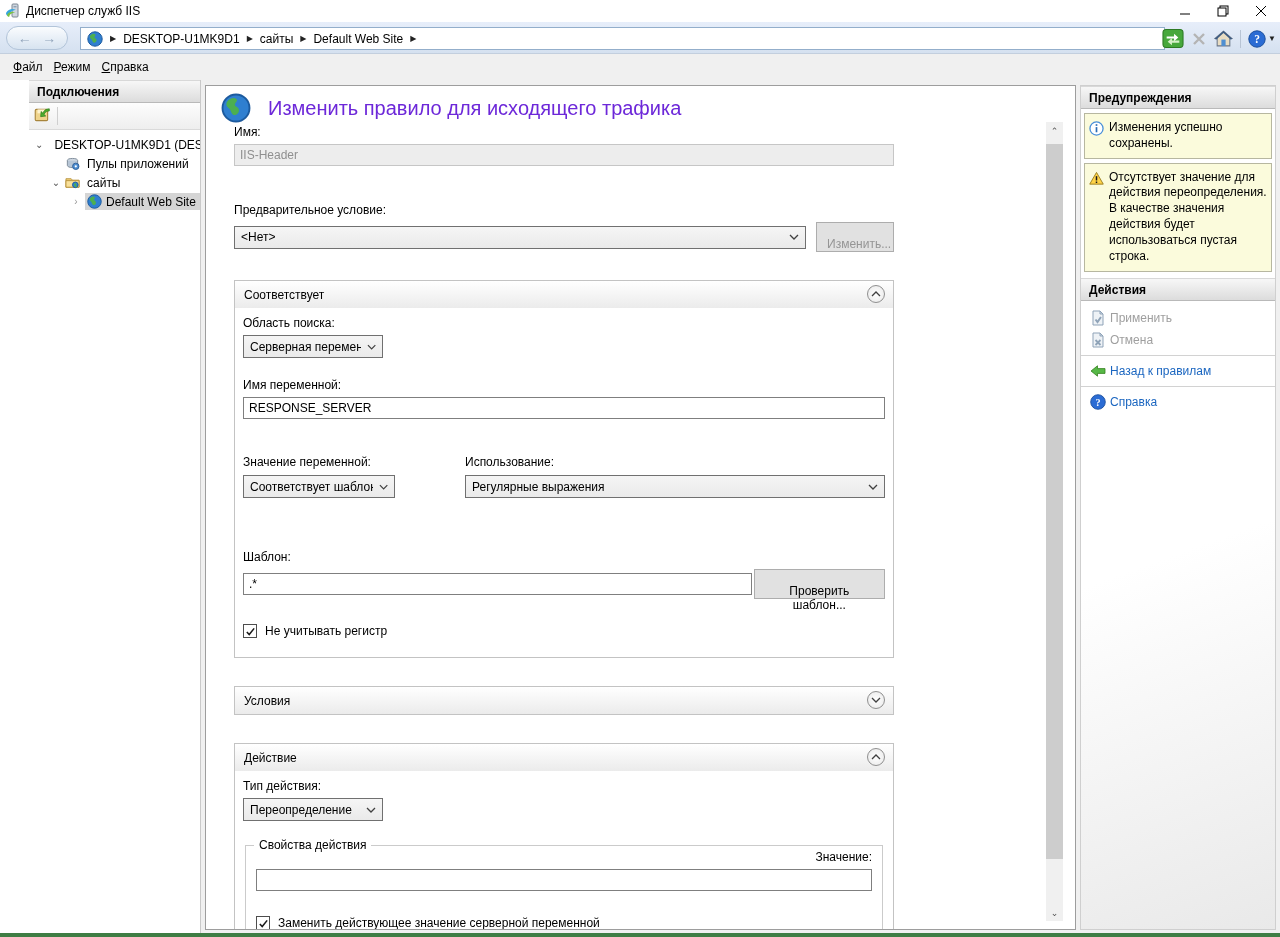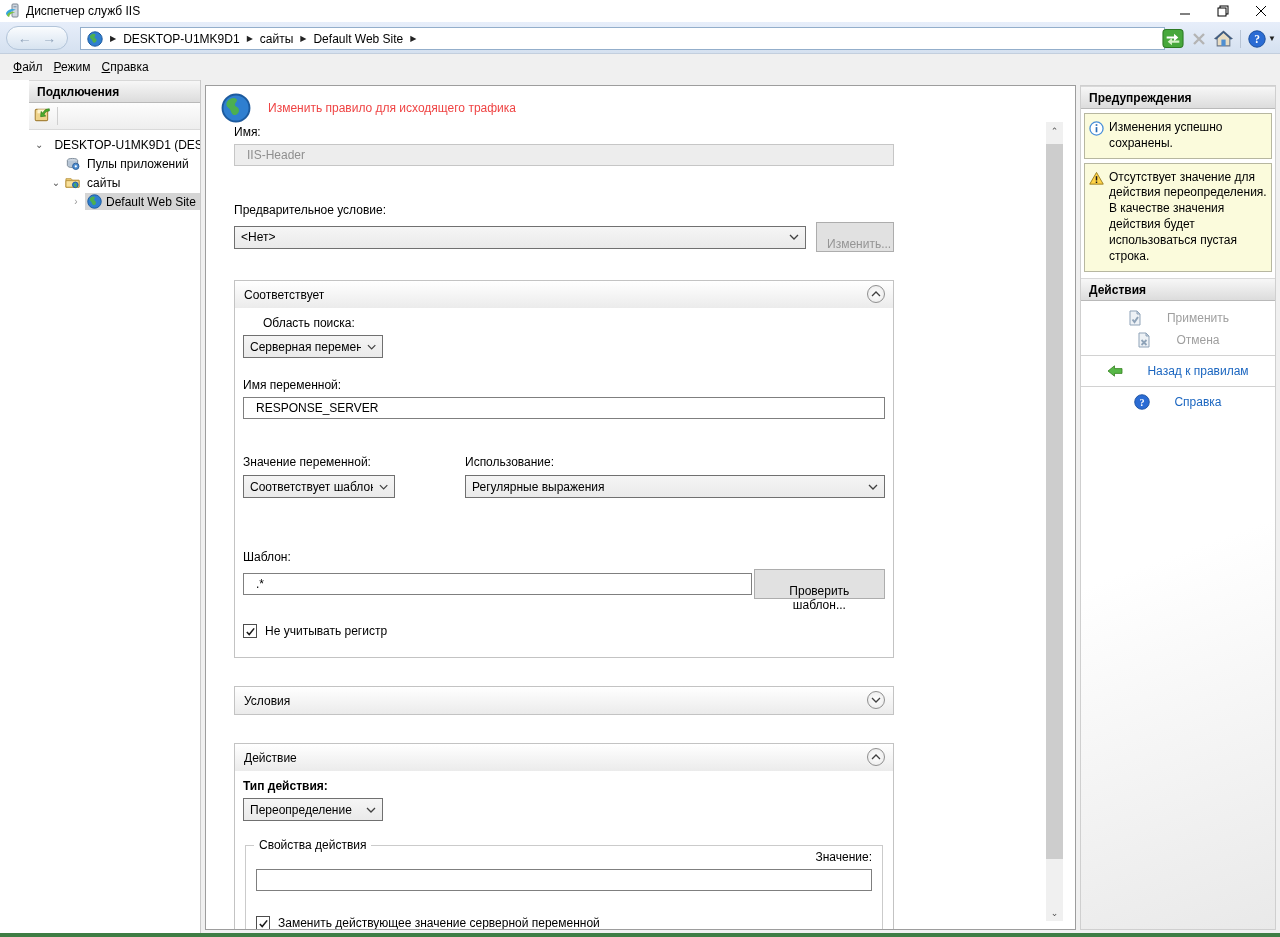--- a/index.html
+++ b/index.html
@@ -43,24 +43,24 @@
   .tree { padding-top:5px; }
   .tree-row { height:19px; display:flex; align-items:center; gap:4px; white-space:nowrap; overflow:hidden; }
   .tree-row .lbl { padding:1px 3px; }
   .sel-group { display:flex; align-items:center; gap:4px; background:#d5d5d5; padding:1px 4px 1px 2px; }
   .chev { color:#565656; font-size:10px; width:10px; text-align:center; }
   .chev.dim { color:#9a9a9a; }
 
   
   .main { position:absolute; left:205px; top:5px; width:871px; bottom:3px; background:#fff; border:1px solid #9d9d9d; overflow:hidden; }
   .page-head { display:flex; align-items:center; gap:17px; margin:7px 0 0 15px; }
-  .page-title { font-size:12px; color:#ef4444; }
+  .page-title { font-size:20px; color:#6d28d9; }
   .form { margin-left:28px; width:660px; }
   .flabel { display:block; margin:13px 0 5px; }
-  .tinput { width:100%; height:22px; border:1px solid #7f7f7f; background:#fff; padding:0 12px; font:12px "Liberation Sans",sans-serif; }
+  .tinput { width:100%; height:22px; border:1px solid #7f7f7f; background:#fff; padding:0 5px; font:12px "Liberation Sans",sans-serif; }
   .tinput:disabled { background:#ededed; border-color:#c6c6c6; color:#8f8f8f; }
   .combo { height:23px; border:1px solid #707070; background:linear-gradient(#f5f5f5,#eaeaea);
            display:inline-flex; align-items:center; justify-content:space-between; padding:0 6px; gap:6px; }
   .combo .val { overflow:hidden; white-space:nowrap; }
   .btn { height:18px; border:1px solid #adadad; background:#e1e1e1; font:12px "Liberation Sans",sans-serif; padding:14px 10px; }
   .btn.disabled { color:#959595; }
   .row { display:flex; align-items:center; }
 
   .section { border:1px solid #c3c3c3; margin-top:28px; }
   .sec-head { height:27px; display:flex; align-items:center; padding:0 9px; background:linear-gradient(#ffffff,#ebebeb); position:relative; }
@@ -79,21 +79,21 @@
   .sb-btn { position:absolute; left:0; width:17px; height:17px; background:#f0f0f0; display:flex; align-items:center; justify-content:center; color:#505050; font-size:9px; }
   .sb-up { top:0; } .sb-down { bottom:0; }
   .sb-thumb { position:absolute; left:0; top:22px; bottom:62px; width:17px; background:#cdcdcd; }
 
   
   .rightpanel { position:absolute; left:1080px; top:5px; width:196px; bottom:3px;
                 background:linear-gradient(160deg,#ffffff 55%,#e9e9e9); border:1px solid #cfcfcf; }
   .alert { display:flex; gap:5px; margin:4px 3px; padding:6px 4px; background:#fbfbdc; border:1px solid #b7b7a0; line-height:1.32; }
   .alert .ic { flex:0 0 auto; margin-top:1px; }
   .actlist { padding:6px 0; }
-  .act-item { display:flex; align-items:center; gap:24px; height:22px; padding:0 9px;justify-content:center; }
+  .act-item { display:flex; align-items:center; gap:4px; height:22px; padding:0 9px; }
   .act-item.disabled { color:#9f9f9f; }
   .link { color:#1b66c0; }
   .hsep { border-top:1px solid #d2d2d2; margin:4px 0; }
 
   .bottom-border { position:absolute; left:0; right:0; bottom:0; height:4px; background:#3e7d44; }
 </style>
 </head>
 <body>
 
 <svg width="0" height="0" style="position:absolute">
@@ -327,21 +327,21 @@
         <div class="section">
           <div class="sec-head">
             <span>Соответствует</span>
             <span class="circ-btn">
                 <svg width="10" height="6">
                   <use href="#sym-chevup"></use>
                 </svg>
               </span>
           </div>
           <div class="sec-body">
-            <label class="flabel" style="margin-top:8px;margin-left:20px;">Область поиска:</label>
+            <label class="flabel" style="margin-top:8px;">Область поиска:</label>
             <div class="combo" style="width:140px;">
               <span class="val">Серверная переменн</span>
               <svg width="10" height="6">
                   <use href="#sym-chevdown"></use>
                 </svg>
             </div>
 
             <label class="flabel" style="margin-top:20px;">Имя переменной:</label>
             <input class="tinput" value="RESPONSE_SERVER" style="">
 
@@ -399,21 +399,21 @@
         <div class="section">
           <div class="sec-head">
             <span>Действие</span>
             <span class="circ-btn">
                 <svg width="10" height="6">
                   <use href="#sym-chevup"></use>
                 </svg>
               </span>
           </div>
           <div class="sec-body">
-            <label class="flabel" style="margin-top:8px;font-weight:bold;">Тип действия:</label>
+            <label class="flabel" style="margin-top:8px;">Тип действия:</label>
             <div class="combo" style="width:140px;">
               <span class="val">Переопределение</span>
               <svg width="10" height="6">
                   <use href="#sym-chevdown"></use>
                 </svg>
             </div>
 
             <div class="groupbox">
               <span class="gb-legend">Свойства действия</span>
               <label class="flabel" style="margin-top:0;text-align:right;">Значение:</label>

